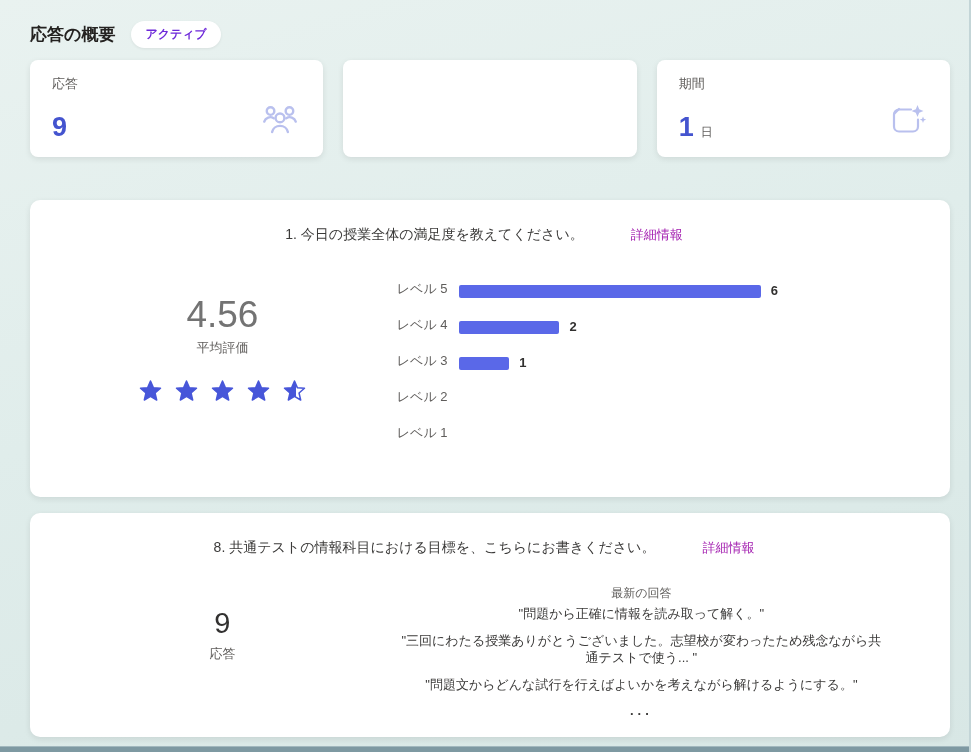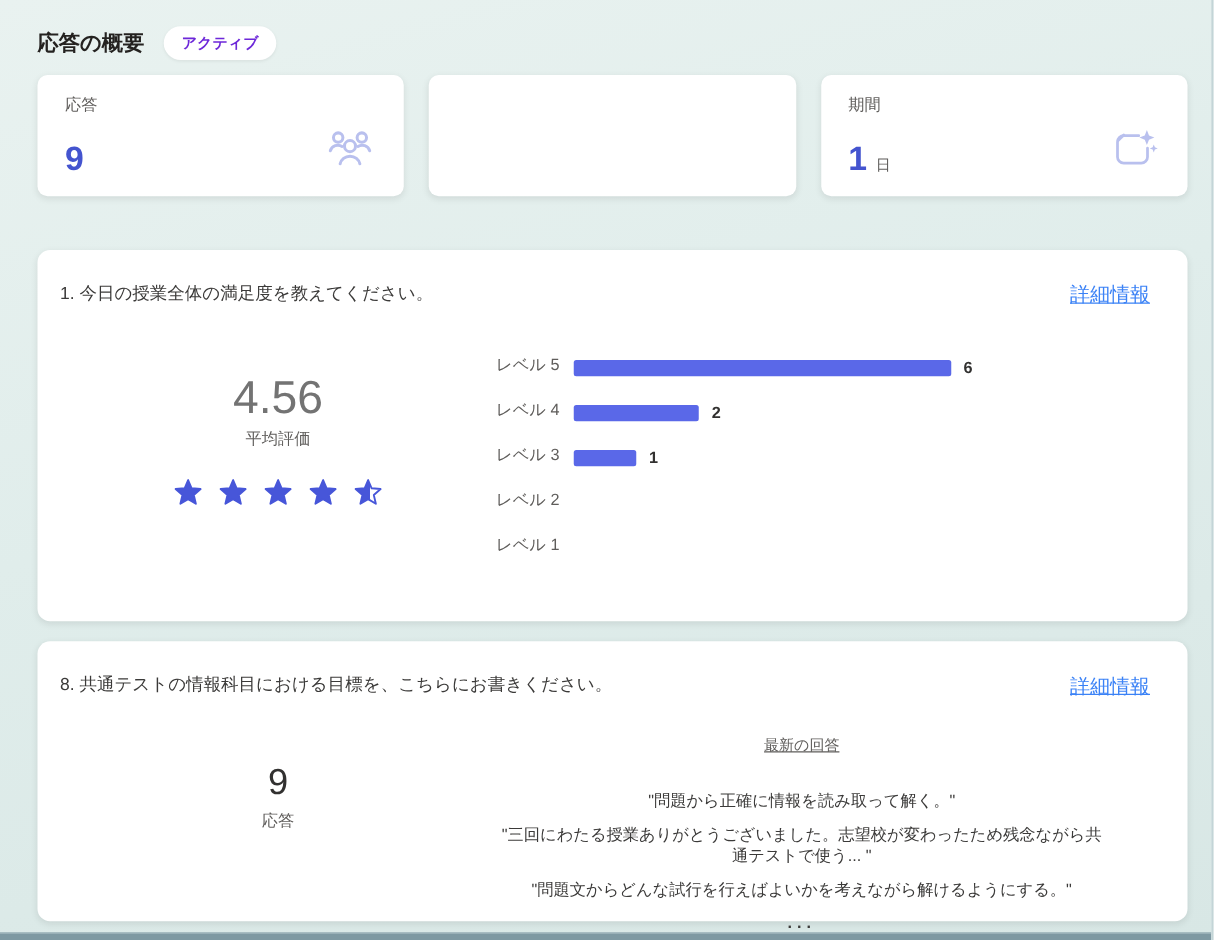--- a/index.html
+++ b/index.html
@@ -26,42 +26,42 @@
   .stat-bottom { display:flex; justify-content:space-between; align-items:flex-end; }
   .stat-value-wrap { display:flex; align-items:baseline; }
   .stat-value { font-size:27px; font-weight:bold; color:#4454cf; line-height:1; }
   .stat-unit { font-size:12px; color:#5f5d5b; margin-left:7px; }
   .stat-icon { color:#b9c0ee; }
 
   .question-card { background:#fff; border-radius:10px; box-shadow:0 2px 6px rgba(0,0,0,.09);
     padding:26px 30px 20px 18px; margin-bottom:16px; }
   .q1 { height:297px; }
   .q2 { height:224px; }
-  .q-head { display:flex; justify-content:space-between; align-items:flex-start;gap:47px; }
+  .q-head { display:flex; justify-content:center; align-items:flex-start;gap:47px; }
   .q-title { font-size:14px; color:#3b3a39; }
-  .q-link { font-size:16px; color:#3b82f6; text-decoration:underline; cursor:pointer; }
+  .q-link { font-size:13px; color:#a21caf; cursor:pointer; }
 
   .q1-body { display:flex; margin-top:14px; }
   .rating-col { width:40%; text-align:center; padding-top:36px; }
   .rating-value { font-size:37px; color:#737373; }
   .rating-label { font-size:13px; color:#5f5d5b; margin-top:3px; }
   .stars { margin-top:22px; display:flex; justify-content:center; gap:11px; }
 
   .chart-col { flex:1; padding-top:4px; padding-right:46px; }
   .bar-row { display:flex; align-items:flex-end; height:36px; }
   .bar-label { width:62px; flex:0 0 62px; font-size:13px; color:#5f5d5b; }
   .bar-fill { height:13px; border-radius:2px; }
   .bar-value { font-size:13px; font-weight:bold; color:#323130; margin-left:10px; }
 
   .q2-body { display:flex; margin-top:28px; }
   .count-col { width:40%; text-align:center; padding-top:22px; }
   .count-value { font-size:29px; color:#323130; }
   .count-label { font-size:13px; color:#5f5d5b; margin-top:5px; }
   .responses-col { flex:1; text-align:center; padding-right:34px; color:#3b3a39; }
-  .responses-header { font-size:12px; color:#5f5d5b; margin-bottom:27px;text-decoration:underline; }
+  .responses-header { font-size:12px; color:#5f5d5b; margin-bottom:3px; }
   .response-line { font-size:13px; margin-bottom:10px; line-height:17px; }
   .more-dots { font-size:13px; font-weight:bold; letter-spacing:4px; margin-top:8px; }
 
   .bottom-strip { position:absolute; left:0; right:0; bottom:0; height:6px;
     background:#7e99a2; border-top:1px solid #a2b8be; }
 </style>
 </head>
 <body>
 
 <div class="screen">

